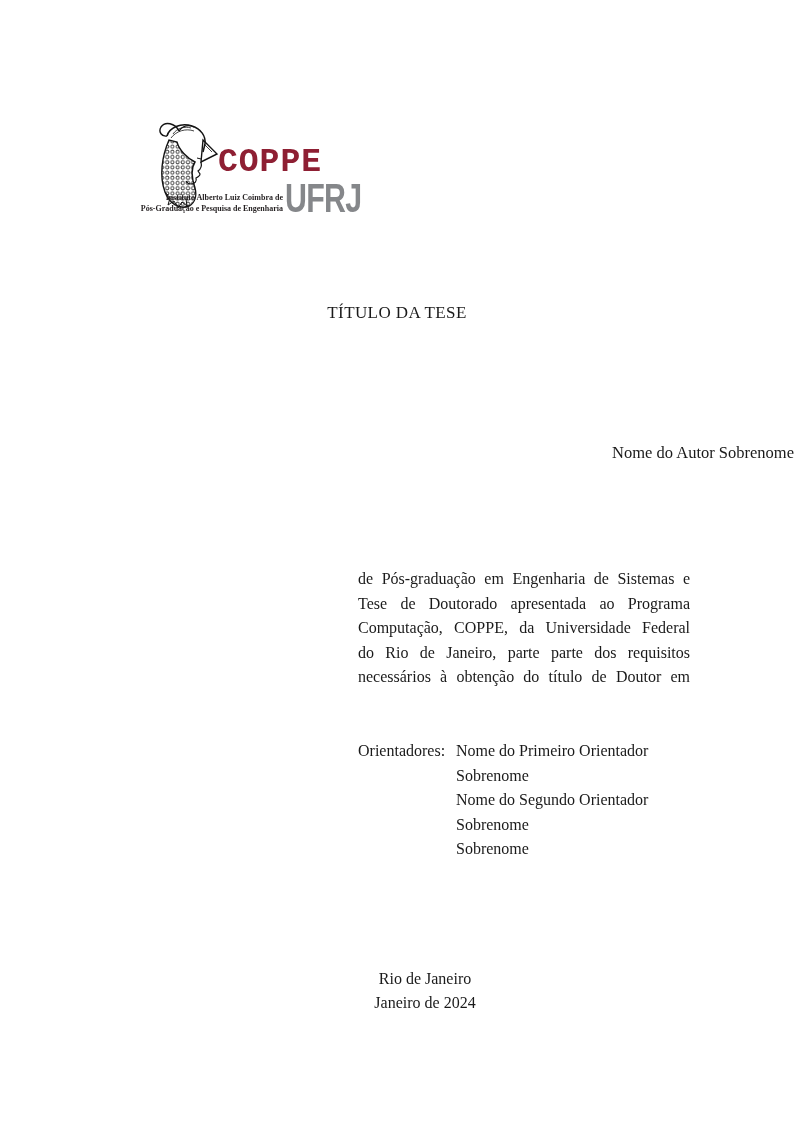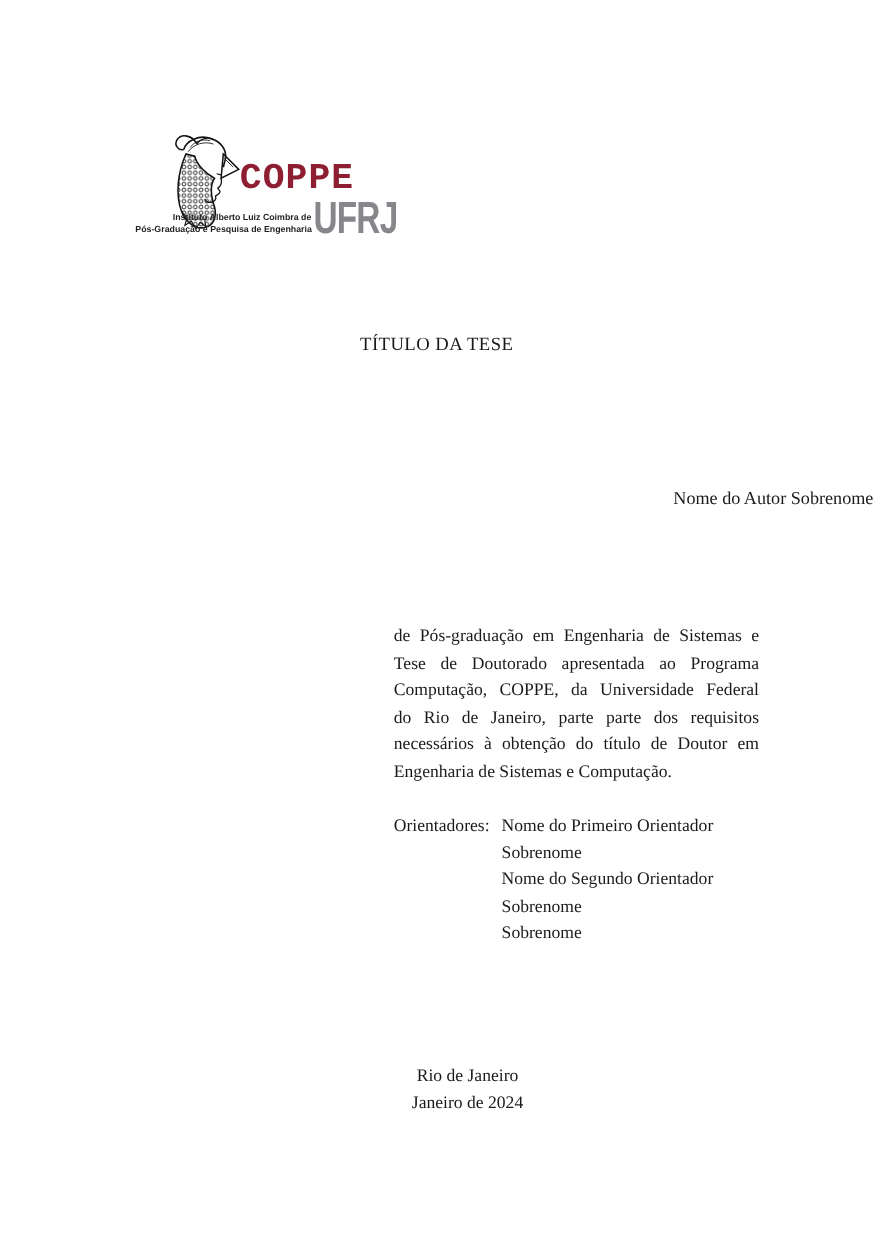--- a/index.html
+++ b/index.html
@@ -55,21 +55,21 @@
     letter-spacing: -1px;
     transform: scaleX(0.74);
     transform-origin: left top;
   }
   .institute-name {
     position: absolute;
     left: 0;
     top: 76px;
     width: 160px;
     text-align: right;
-    font-family: Liberation Sans, sans-serif;
+    font-family: Liberation Serif, serif;
     font-weight: bold;
     font-size: 8px;
     line-height: 11px;
     color: #231f20;
     white-space: nowrap;
   }
 
   
   .thesis-title {
     position: absolute;
@@ -172,21 +172,20 @@
   <div class="thesis-title">TÍTULO DA TESE</div>
 
   <div class="author-name">Nome do Autor Sobrenome</div>
 
   <div class="dedication">
     <div class="jline">de Pós-graduação em Engenharia de Sistemas e</div>
     <div class="jline">Tese de Doutorado apresentada ao Programa</div>
     <div class="jline">Computação, COPPE, da Universidade Federal</div>
     <div class="jline">do Rio de Janeiro, parte parte dos requisitos</div>
     <div class="jline">necessários à obtenção do título de Doutor em</div>
-    <div class="jline last">Engenharia de Sistemas e Computação.</div>
   </div>
 
   <div class="advisors">
     <div class="advisors-label">Orientadores:</div>
     <div class="advisor-names">
       <div>Nome do Primeiro Orientador</div>
       <div>Sobrenome</div>
       <div>Nome do Segundo Orientador</div>
       <div>Sobrenome</div>
       <div>Sobrenome</div>

